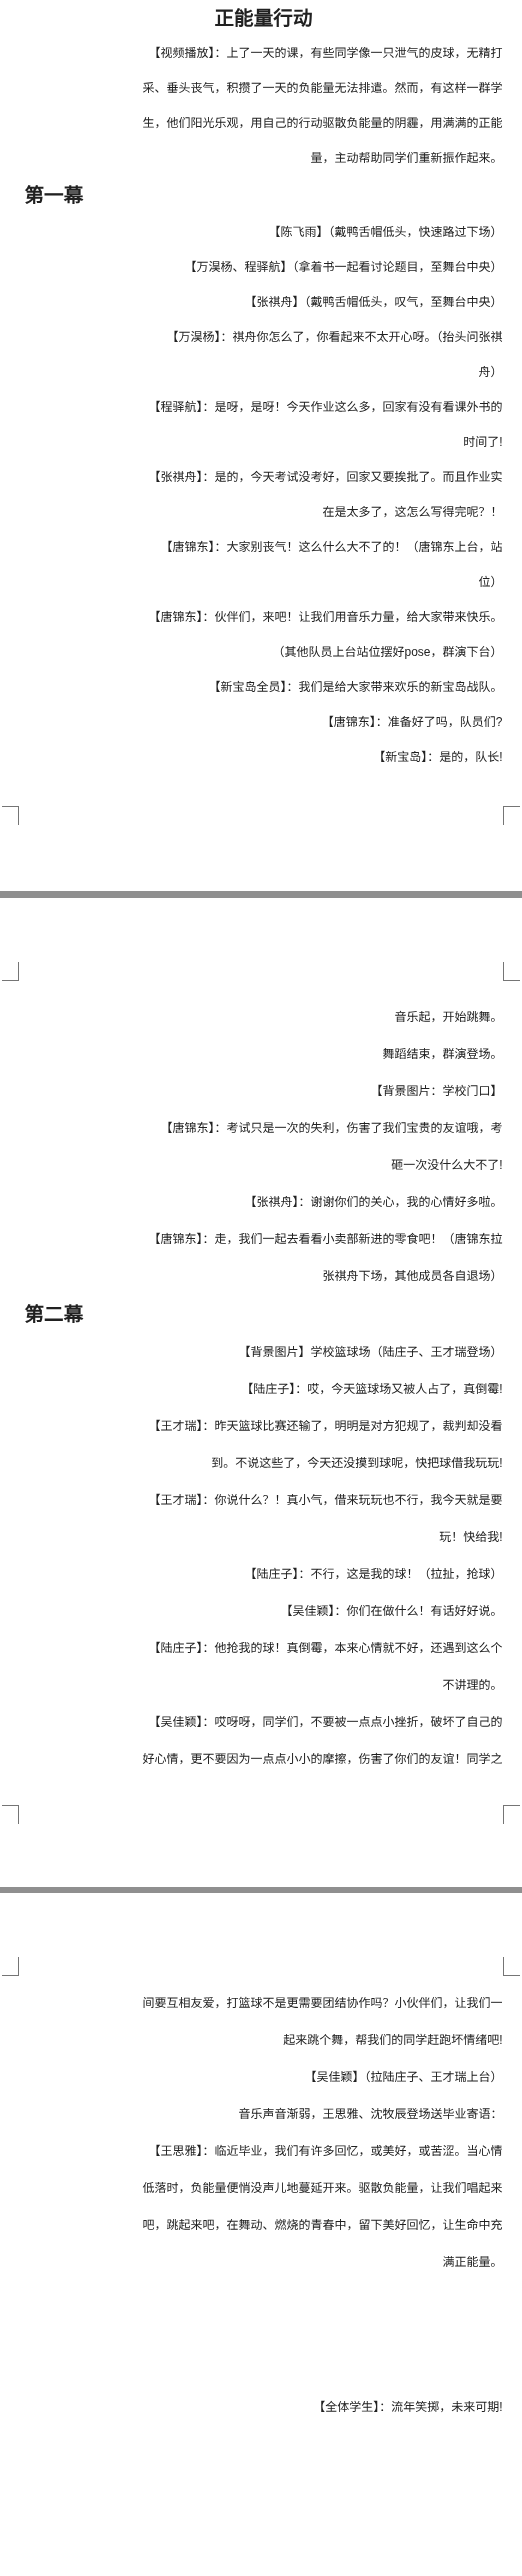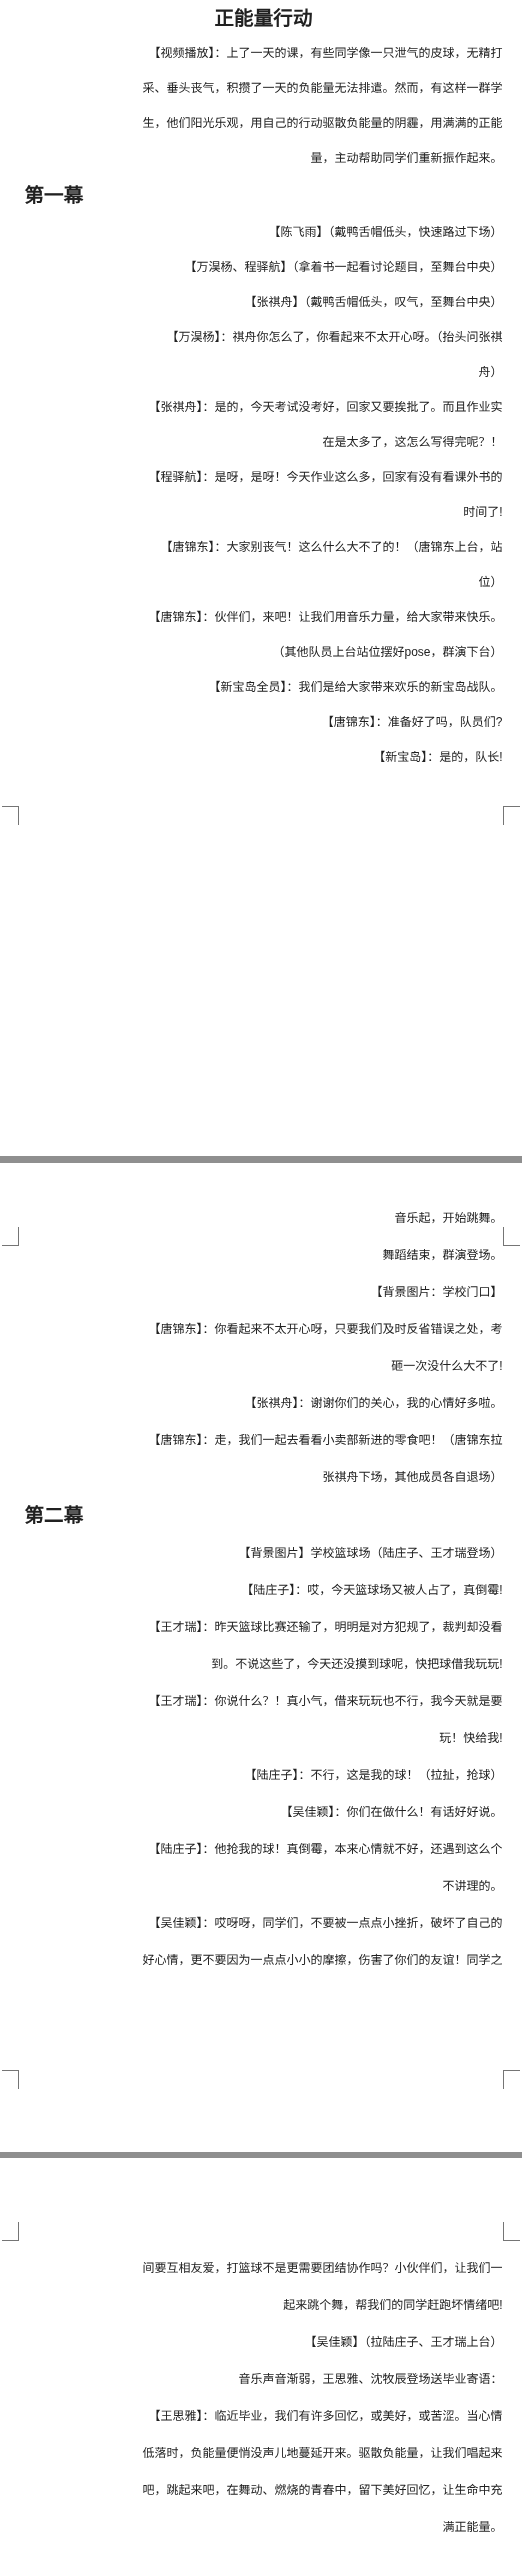--- a/index.html
+++ b/index.html
@@ -62,59 +62,59 @@
   .mark.right{right:1.6px;}
   .mark.bottom.left{border-top:1.6px solid var(--mark-color);border-right:1.6px solid var(--mark-color);}
   .mark.bottom.right{border-top:1.6px solid var(--mark-color);border-left:1.6px solid var(--mark-color);}
   .mark.top.left{border-bottom:1.6px solid var(--mark-color);border-right:1.6px solid var(--mark-color);}
   .mark.top.right{border-bottom:1.6px solid var(--mark-color);border-left:1.6px solid var(--mark-color);}
 </style>
 </head>
 <body>
 
 <main>
-    <section class="page" style="height: 1156px;">
+    <section class="page" style="height: 891px;">
       <div class="mark bottom left" style="top: 806px;"></div>
       <div class="mark bottom right" style="top: 806px;"></div>
       <div class="content" style="padding-top: 0px; --pitch: 35px;">
         <p class="title">正能量行动</p>
         <p class="paragraph">【视频播放】：上了一天的课，有些同学像一只泄气的皮球，无精打
 采、垂头丧气，积攒了一天的负能量无法排遣。然而，有这样一群学
 生，他们阳光乐观，用自己的行动驱散负能量的阴霾，用满满的正能
 量，主动帮助同学们重新振作起来。</p>
         <p class="heading">第一幕</p>
         <p class="paragraph">【陈飞雨】（戴鸭舌帽低头，快速路过下场）</p>
         <p class="paragraph">【万淏杨、程驿航】（拿着书一起看讨论题目，至舞台中央）</p>
         <p class="paragraph">【张祺舟】（戴鸭舌帽低头，叹气，至舞台中央）</p>
         <p class="paragraph">【万淏杨】：祺舟你怎么了，你看起来不太开心呀。（抬头问张祺
 舟）</p>
+        <p class="paragraph">【程驿航】：是呀，是呀！今天作业这么多，回家有没有看课外书的
+时间了!</p>
         <p class="paragraph">【张祺舟】：是的，今天考试没考好，回家又要挨批了。而且作业实
 在是太多了，这怎么写得完呢？！</p>
-        <p class="paragraph">【程驿航】：是呀，是呀！今天作业这么多，回家有没有看课外书的
-时间了!</p>
         <p class="paragraph">【唐锦东】：大家别丧气！这么什么大不了的！（唐锦东上台，站
 位）</p>
         <p class="paragraph">【唐锦东】：伙伴们，来吧！让我们用音乐力量，给大家带来快乐。</p>
         <p class="paragraph">（其他队员上台站位摆好pose，群演下台）</p>
         <p class="paragraph">【新宝岛全员】：我们是给大家带来欢乐的新宝岛战队。</p>
         <p class="paragraph">【唐锦东】：准备好了吗，队员们?</p>
         <p class="paragraph">【新宝岛】：是的，队长!</p>
       </div>
     </section>
     <div class="separator"></div>
     <section class="page" style="height: 989px;">
       <div class="mark top left" style="top: 64px;"></div>
       <div class="mark top right" style="top: 64px;"></div>
       <div class="mark bottom left" style="top: 907px;"></div>
       <div class="mark bottom right" style="top: 907px;"></div>
-      <div class="content" style="padding-top: 37px; --pitch: 37px;">
+      <div class="content" style="padding-top: 101px; --pitch: 37px;">
         <p class="paragraph">音乐起，开始跳舞。</p>
         <p class="paragraph">舞蹈结束，群演登场。</p>
         <p class="paragraph">【背景图片：学校门口】</p>
-        <p class="paragraph">【唐锦东】：你看起来不太开心呀，只要我们及时反省错误之处，考
+        <p class="paragraph">【唐锦东】：考试只是一次的失利，伤害了我们宝贵的友谊哦，考
 砸一次没什么大不了!</p>
         <p class="paragraph">【张祺舟】：谢谢你们的关心，我的心情好多啦。</p>
         <p class="paragraph">【唐锦东】：走，我们一起去看看小卖部新进的零食吧！（唐锦东拉
 张祺舟下场，其他成员各自退场）</p>
         <p class="heading">第二幕</p>
         <p class="paragraph">【背景图片】学校篮球场（陆庄子、王才瑞登场）</p>
         <p class="paragraph">【陆庄子】：哎，今天篮球场又被人占了，真倒霉!</p>
         <p class="paragraph">【王才瑞】：昨天篮球比赛还输了，明明是对方犯规了，裁判却没看
 到。不说这些了，今天还没摸到球呢，快把球借我玩玩!</p>
         <p class="paragraph">【王才瑞】：你说什么？！真小气，借来玩玩也不行，我今天就是要

